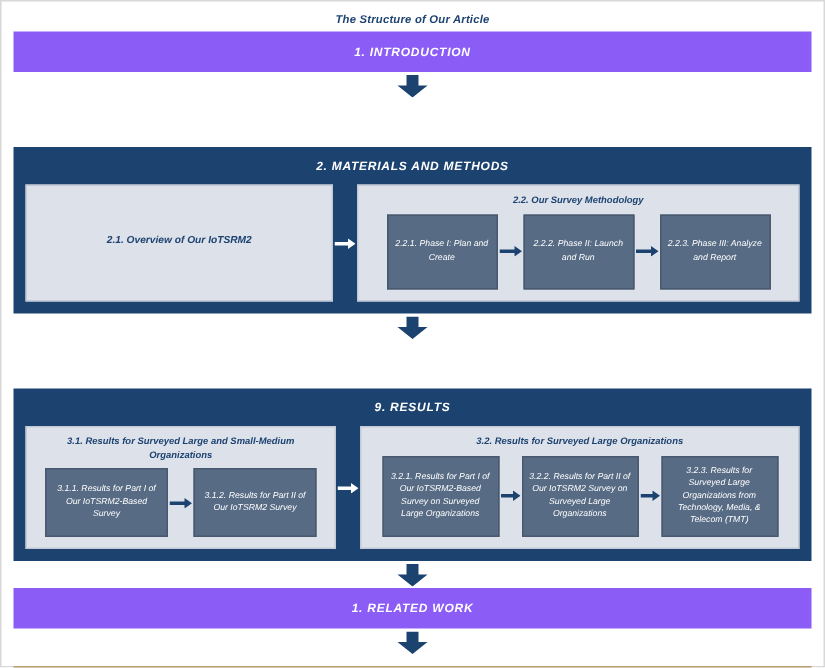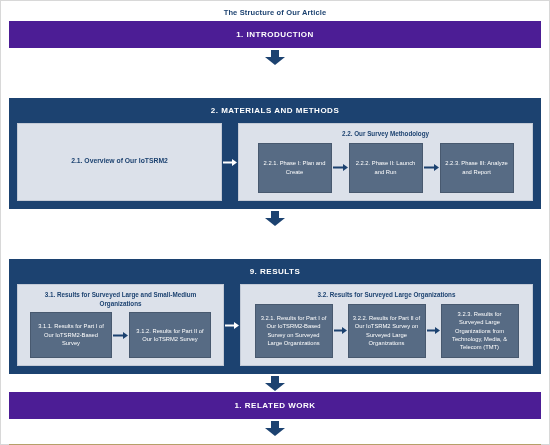--- a/index.html
+++ b/index.html
@@ -14,33 +14,34 @@
     overflow: hidden;
   }
   #page {
     width: 550px;
     height: 445px;
     box-sizing: border-box;
     background: #ffffff;
     border: 1px solid #d8d8d8;
     padding: 5px 8px 17px 8px;
     position: relative;
+    font-style: italic;
   }
   
   .doc-title {
     text-align: center;
     color: #1c4270;
     font-size: 7.5px;
     font-weight: bold;
     letter-spacing: .15px;
     padding: 2px 0 4px 0;
   }
   
   .section-bar {
-    background: #4c1d95;
+    background: #8b5cf6;
     color: #ffffff;
     font-size: 8px;
     font-weight: bold;
     letter-spacing: .5px;
     text-align: center;
     padding: 9px 0;
     box-sizing: border-box;
   }
   
   .arrow-down {

